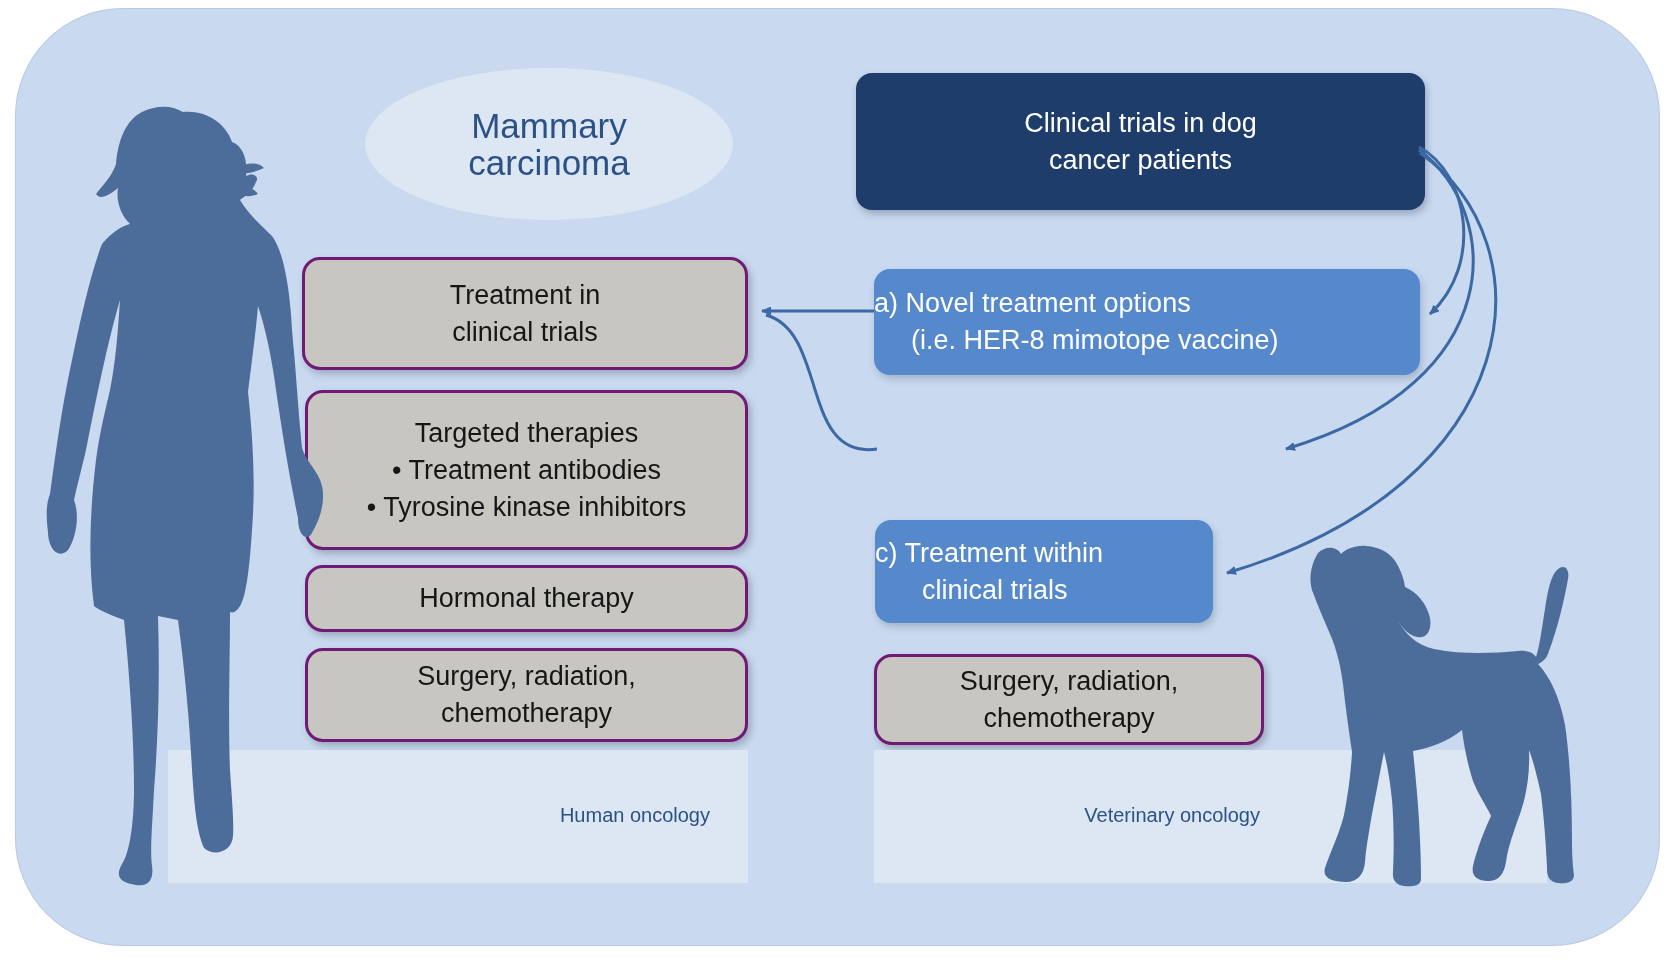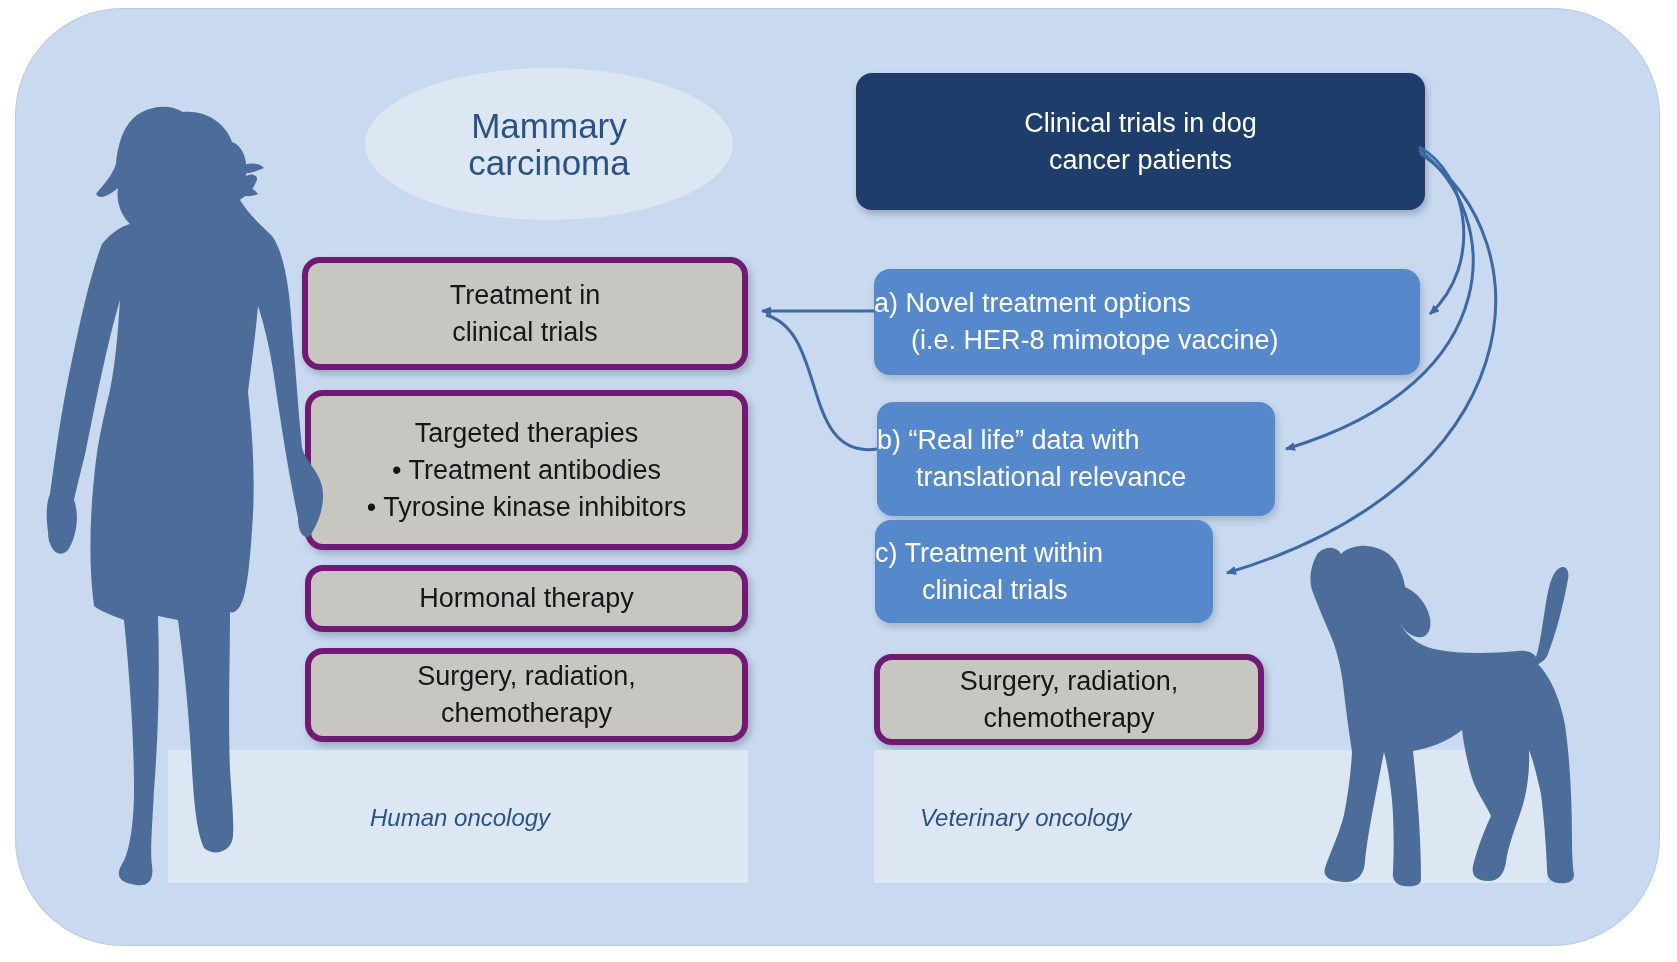--- a/index.html
+++ b/index.html
@@ -5,28 +5,28 @@
   html,body{margin:0;padding:0;background:#ffffff;}
   .stage{position:relative;width:1677px;height:962px;background:#ffffff;overflow:hidden;
          font-family:"Liberation Sans","DejaVu Sans",sans-serif;}
   .panel{position:absolute;left:15px;top:8px;width:1645px;height:938px;
          background:var(--panel-bg,#c9d9ef);border-radius:108px;
          box-shadow:inset 0 0 0 1px rgba(140,155,180,.25);}
   .ellipse{position:absolute;left:365px;top:68px;width:368px;height:152px;border-radius:50%;
          background:var(--band-bg,#dde7f4);display:flex;flex-direction:column;justify-content:center;
          text-align:center;color:var(--label-text,#2b5286);font-size:35px;line-height:37px;}
   .box{position:absolute;display:flex;flex-direction:column;justify-content:center;box-sizing:border-box;}
-  .gray{background:var(--gray-box,#c7c6c1);border:6px solid #701a75;border-radius:18px;color:#161616;
+  .gray{background:var(--gray-box,#c7c6c1);border:3px solid #701a75;border-radius:18px;color:#161616;
          text-align:center;font-size:27px;line-height:37px;box-shadow:3px 4px 7px rgba(90,100,115,.4);}
   .blue{background:var(--blue-box,#5689cc);border-radius:16px;color:#ffffff;font-size:27px;line-height:37px;
          box-shadow:2px 4px 7px rgba(80,95,120,.3);}
   .navy{background:var(--navy-box,#1e3d6b);border-radius:16px;color:#ffffff;text-align:center;
          font-size:27px;line-height:37px;box-shadow:2px 4px 7px rgba(60,75,100,.35);}
   .band{position:absolute;background:var(--band-bg,#dde7f4);}
-  .band-label{position:absolute;width:340px;text-align:left;color:var(--label-text,#2b5286);font-size:24px;font-style:italic;}
+  .band-label{position:absolute;width:340px;text-align:right;color:var(--label-text,#2b5286);font-size:20px;}
   .ind-a{margin-left:37px;} .ind-b{margin-left:39px;} .ind-c{margin-left:47px;}
   #box-h1{left:302px;top:257px;width:446px;height:113px;}
   #box-h2{left:305px;top:390px;width:443px;height:160px;}
   #box-h3{left:305px;top:565px;width:443px;height:67px;}
   #box-h4{left:305px;top:648px;width:443px;height:94px;}
   #band-h{left:168px;top:750px;width:580px;height:133px;}
   #band-v{left:874px;top:750px;width:673px;height:133px;}
   #label-h{left:370px;top:804px;}
   #label-v{left:920px;top:804px;}
   #box-navy{left:856px;top:73px;width:569px;height:137px;}
@@ -67,24 +67,20 @@
     <div>Hormonal therapy</div>
   </div>
   <div class="box gray" id="box-h4">
     <div>Surgery, radiation,</div>
     <div>chemotherapy</div>
   </div>
 
   <div class="box blue" id="box-a">
     <div>a) Novel treatment options</div>
     <div class="ind-a">(i.e. HER-8 mimotope vaccine)</div>
-  </div>
-  <div class="box blue" id="box-b">
-    <div>b) “Real life” data with</div>
-    <div class="ind-b">translational relevance</div>
   </div>
   <div class="box blue" id="box-c">
     <div>c) Treatment within</div>
     <div class="ind-c">clinical trials</div>
   </div>
   <div class="box gray" id="box-v4">
     <div>Surgery, radiation,</div>
     <div>chemotherapy</div>
   </div>
 

